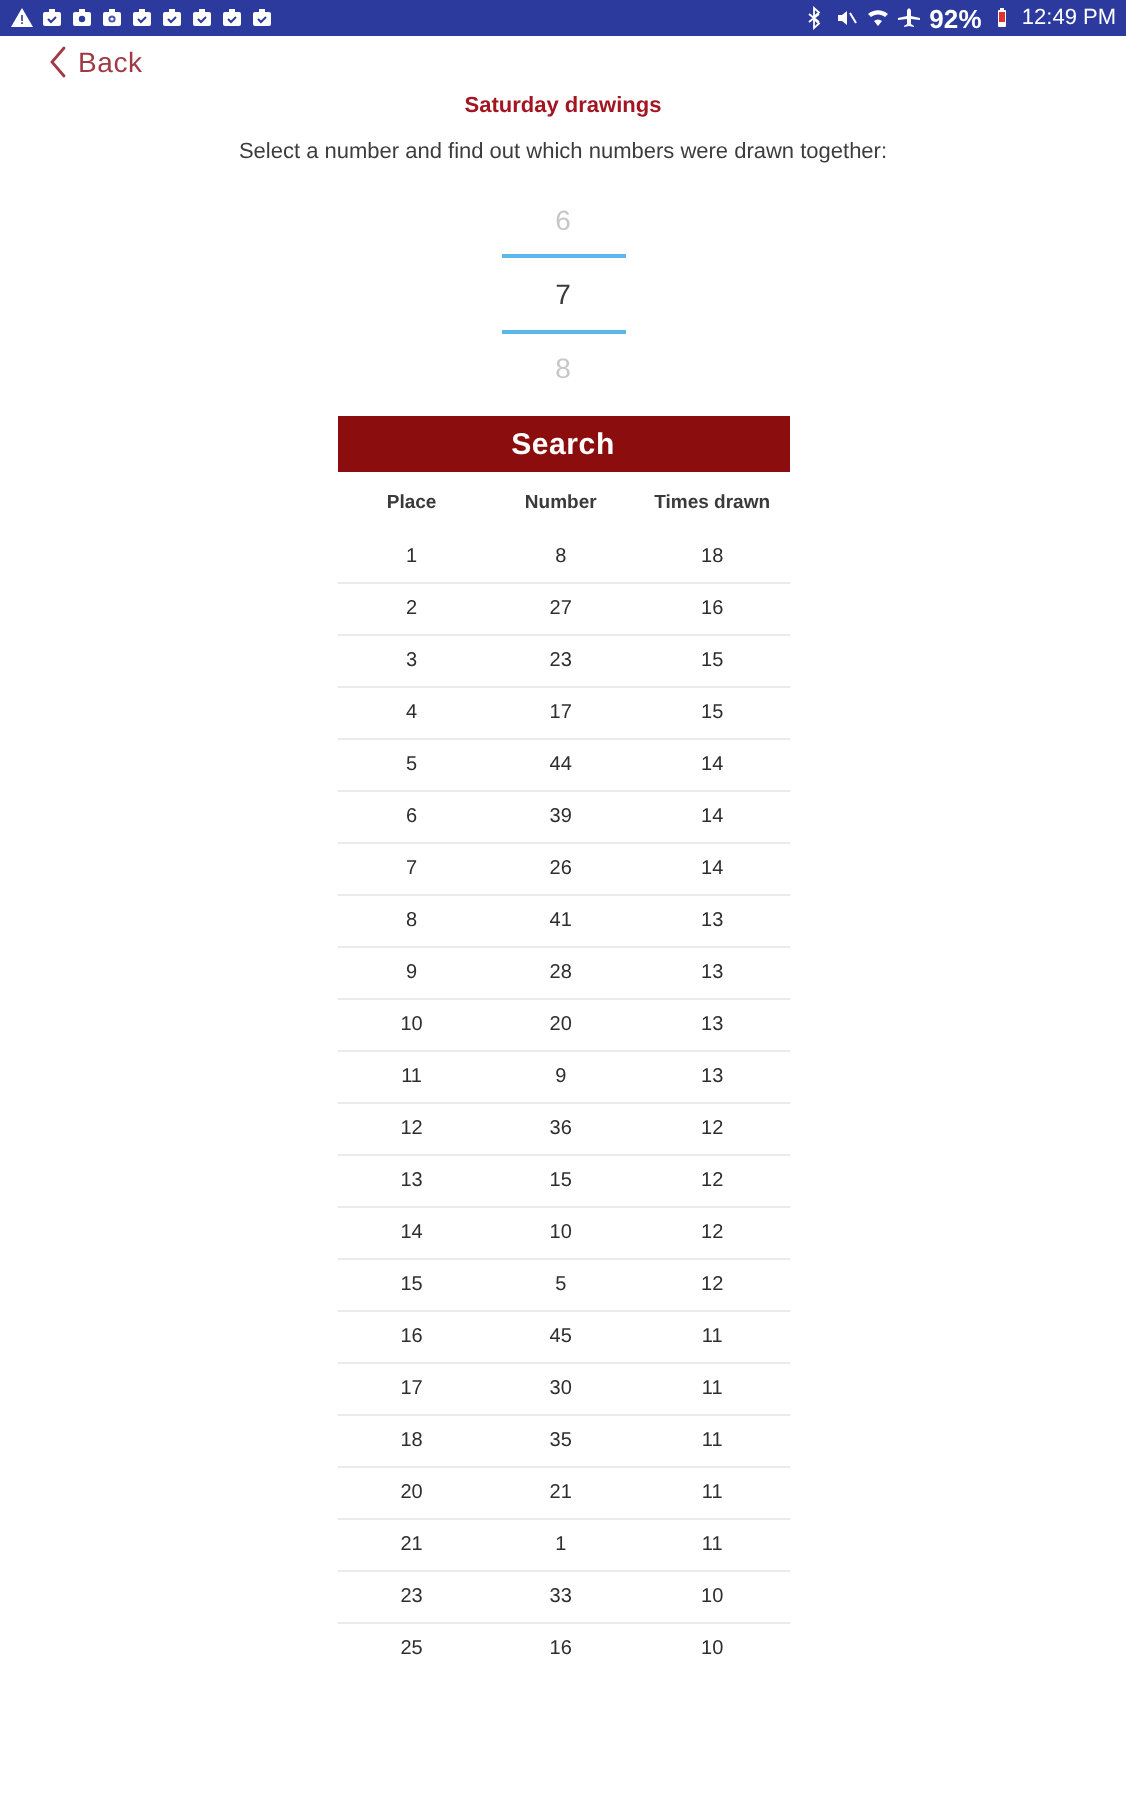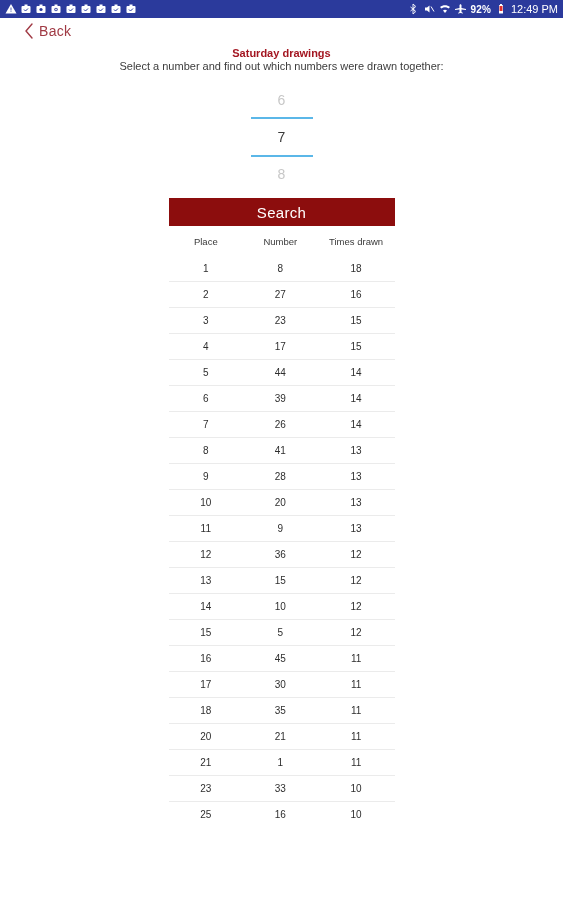--- a/index.html
+++ b/index.html
@@ -14,21 +14,21 @@
   .statusbar {
     height:18px; width:100%;
     background:#2b3a9c;
     display:flex; align-items:center;
     padding:0 5px;
     color:#ffffff;
   }
   .sb-left { display:flex; align-items:center; gap:3px; flex:1; }
   .sb-right { display:flex; align-items:center; gap:4px; }
   .sb-icon { width:12px; height:12px; display:block; }
-  .sb-text { font-size:10px; font-weight:bold; letter-spacing:0.1px; }
+  .sb-text { font-size:13px; font-weight:bold; letter-spacing:0.1px; }
   .sb-time { font-size:11px; font-weight:normal; }
 
   
   .backbar {
     height:26px; display:flex; align-items:center;
     padding-left:24px; background:#ffffff;
   }
   .back-chevron { width:10px; height:16px; margin-right:5px; }
   .back-label {
     color:#a03a44; font-size:14px; letter-spacing:0.3px;
@@ -40,20 +40,21 @@
     color:#a31621;
     font-size:11px;
     font-weight:bold;
     margin-top:3px;
   }
   .page-desc {
     text-align:center;
     color:#3c3c3c;
     font-size:11px;
     line-height:15px;
+    margin-top:10px;
     padding:0 95px;
   }
 
   
   .picker {
     margin-top:8px;
     height:110px;
     display:flex; flex-direction:column;
     align-items:center; justify-content:center;
     position:relative;
@@ -68,31 +69,31 @@
   .picker-line {
     width:62px; height:2px; background:#5bb7e8;
   }
 
   
   .search-wrap { display:flex; justify-content:center; margin-top:6px; }
   .search-btn {
     width:226px; height:28px;
     background:#8c0d0d;
     color:#ffffff;
-    font-size:15px; font-weight:normal;
+    font-size:15px; font-weight:bold;
     display:flex; align-items:center; justify-content:center;
     border:none; cursor:pointer;
     letter-spacing:0.3px;
   }
 
   
   .table-wrap { display:flex; justify-content:center; margin-top:0; }
   .tbl { width:226px; border-collapse:collapse; }
   .tbl th {
-    font-size:9.5px; font-weight:normal; color:#3a3a3a;
+    font-size:9.5px; font-weight:bold; color:#3a3a3a;
     padding:10px 0 9px 0;
     text-align:center;
   }
   .tbl td {
     font-size:10px; color:#2e2e2e;
     padding:7px 0;
     text-align:center;
     border-top:1px solid #ebebeb;
   }
   .tbl tbody tr:first-child td { border-top:none; }

